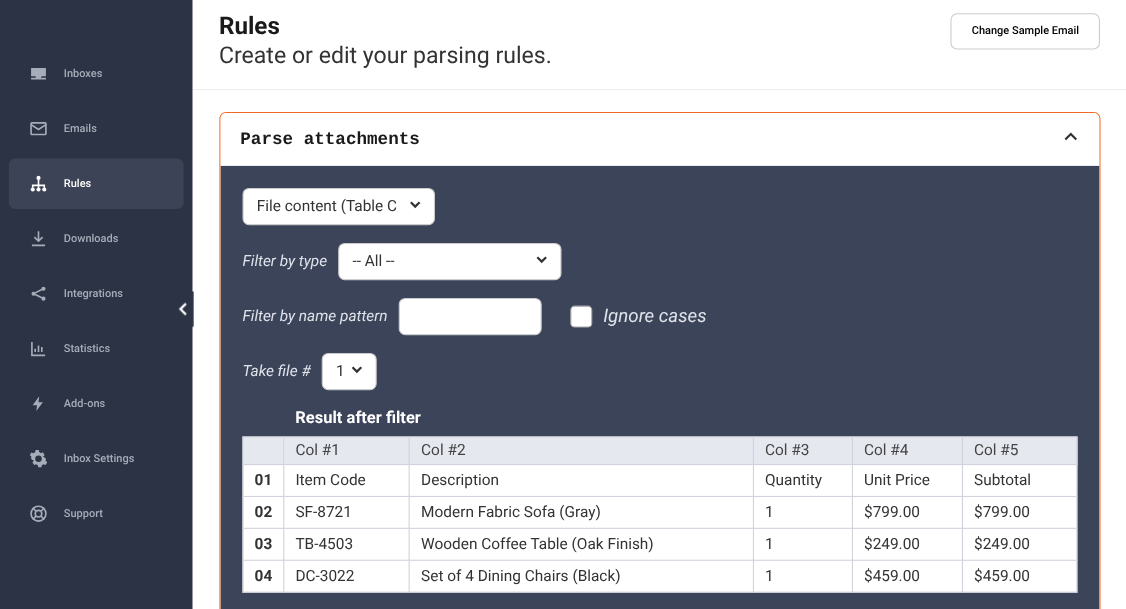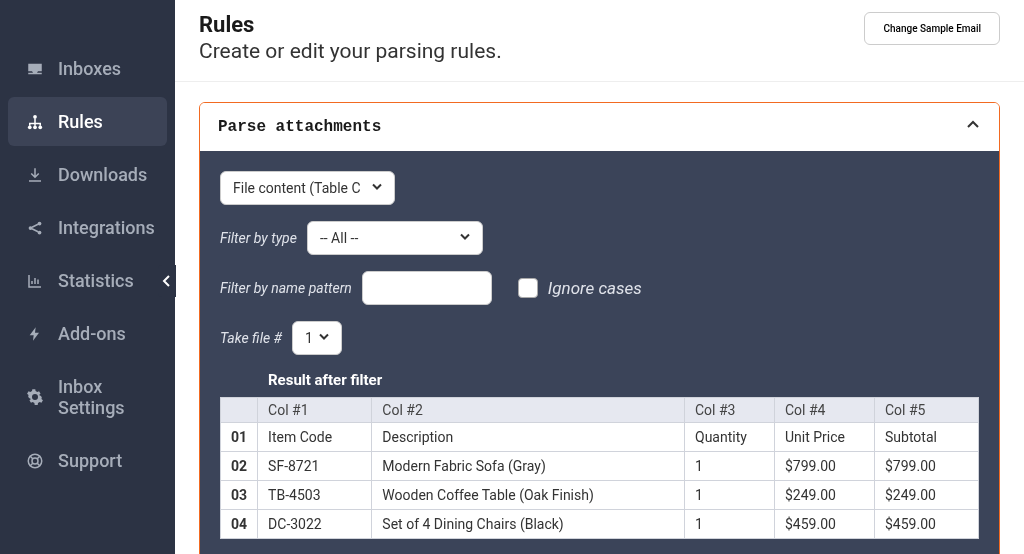--- a/index.html
+++ b/index.html
@@ -36,21 +36,21 @@
       color: #fff;
       cursor: pointer;
       z-index: 10;
     }
     .sidebar-item {
       display: flex;
       align-items: center;
       padding: 14px 18px;
       color: #a6adb9;
       cursor: pointer;
-      font-size: 18px;
+      font-size: 10px;
       font-weight: 500;
       gap: 14px;
       margin: 4px 8px;
       border-radius: 6px;
     }
     .sidebar-item.active {
       background: #3c4356;
       color: #fff;
     }
     .sidebar-icon {
@@ -144,21 +144,21 @@
       cursor: pointer;
       display: inline-flex;
       align-items: center;
     }
     .select-box.wide {
       width: 175px;
       overflow: hidden;
       white-space: nowrap;
     }
     .select-box.medium {
-      width: 176px;
+      width: 203px;
       text-align: center;
     }
     .select-box.narrow {
       width: 50px;
     }
     .select-caret {
       position: absolute;
       right: 10px;
       top: 50%;
       transform: translateY(-50%);
@@ -235,20 +235,29 @@
     </span>
   </div>
 
   <div class="sidebar-item">
     <span class="sidebar-icon">
       <svg viewBox="0 0 24 24" width="18" height="18" fill="currentColor">
           <path d="M3 5h18v10h-5l-2 3h-4l-2-3H3V5zm0 12h18v2H3z"></path>
         </svg>
     </span>
     <span>Inboxes</span>
+  </div>
+  <div class="sidebar-item">
+    <span class="sidebar-icon">
+      <svg viewBox="0 0 24 24" width="18" height="18" fill="none" stroke="currentColor" stroke-width="2">
+          <rect x="3" y="5" width="18" height="14" rx="1"></rect>
+          <path d="M3 7l9 6 9-6"></path>
+        </svg>
+    </span>
+    <span>Emails</span>
   </div>
   <div class="sidebar-item active">
     <span class="sidebar-icon">
       <svg viewBox="0 0 24 24" width="18" height="18" fill="currentColor">
           <circle cx="12" cy="5" r="2.5"></circle>
           <circle cx="5" cy="19" r="2.5"></circle>
           <circle cx="12" cy="19" r="2.5"></circle>
           <circle cx="19" cy="19" r="2.5"></circle>
           <path d="M12 7v5M5 17v-3h14v3M12 12v5" stroke="currentColor" stroke-width="2" fill="none"></path>
         </svg>

